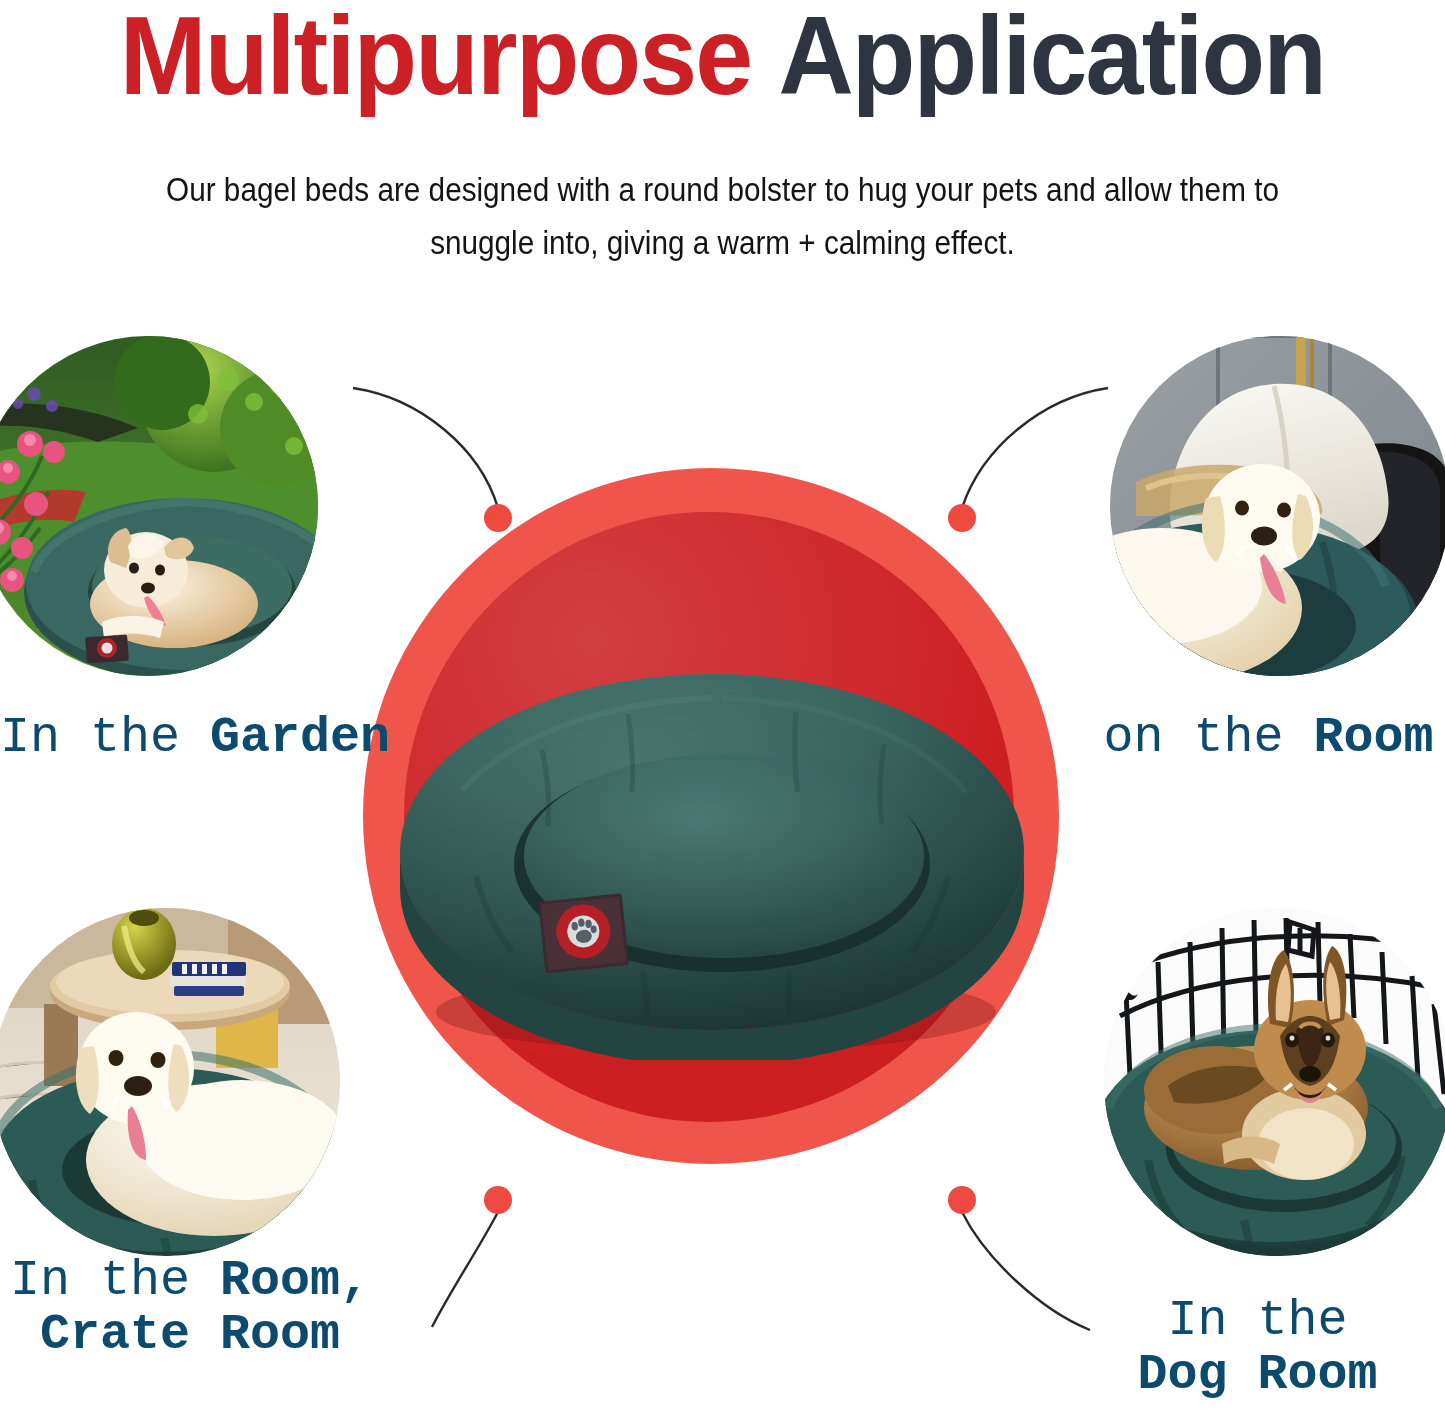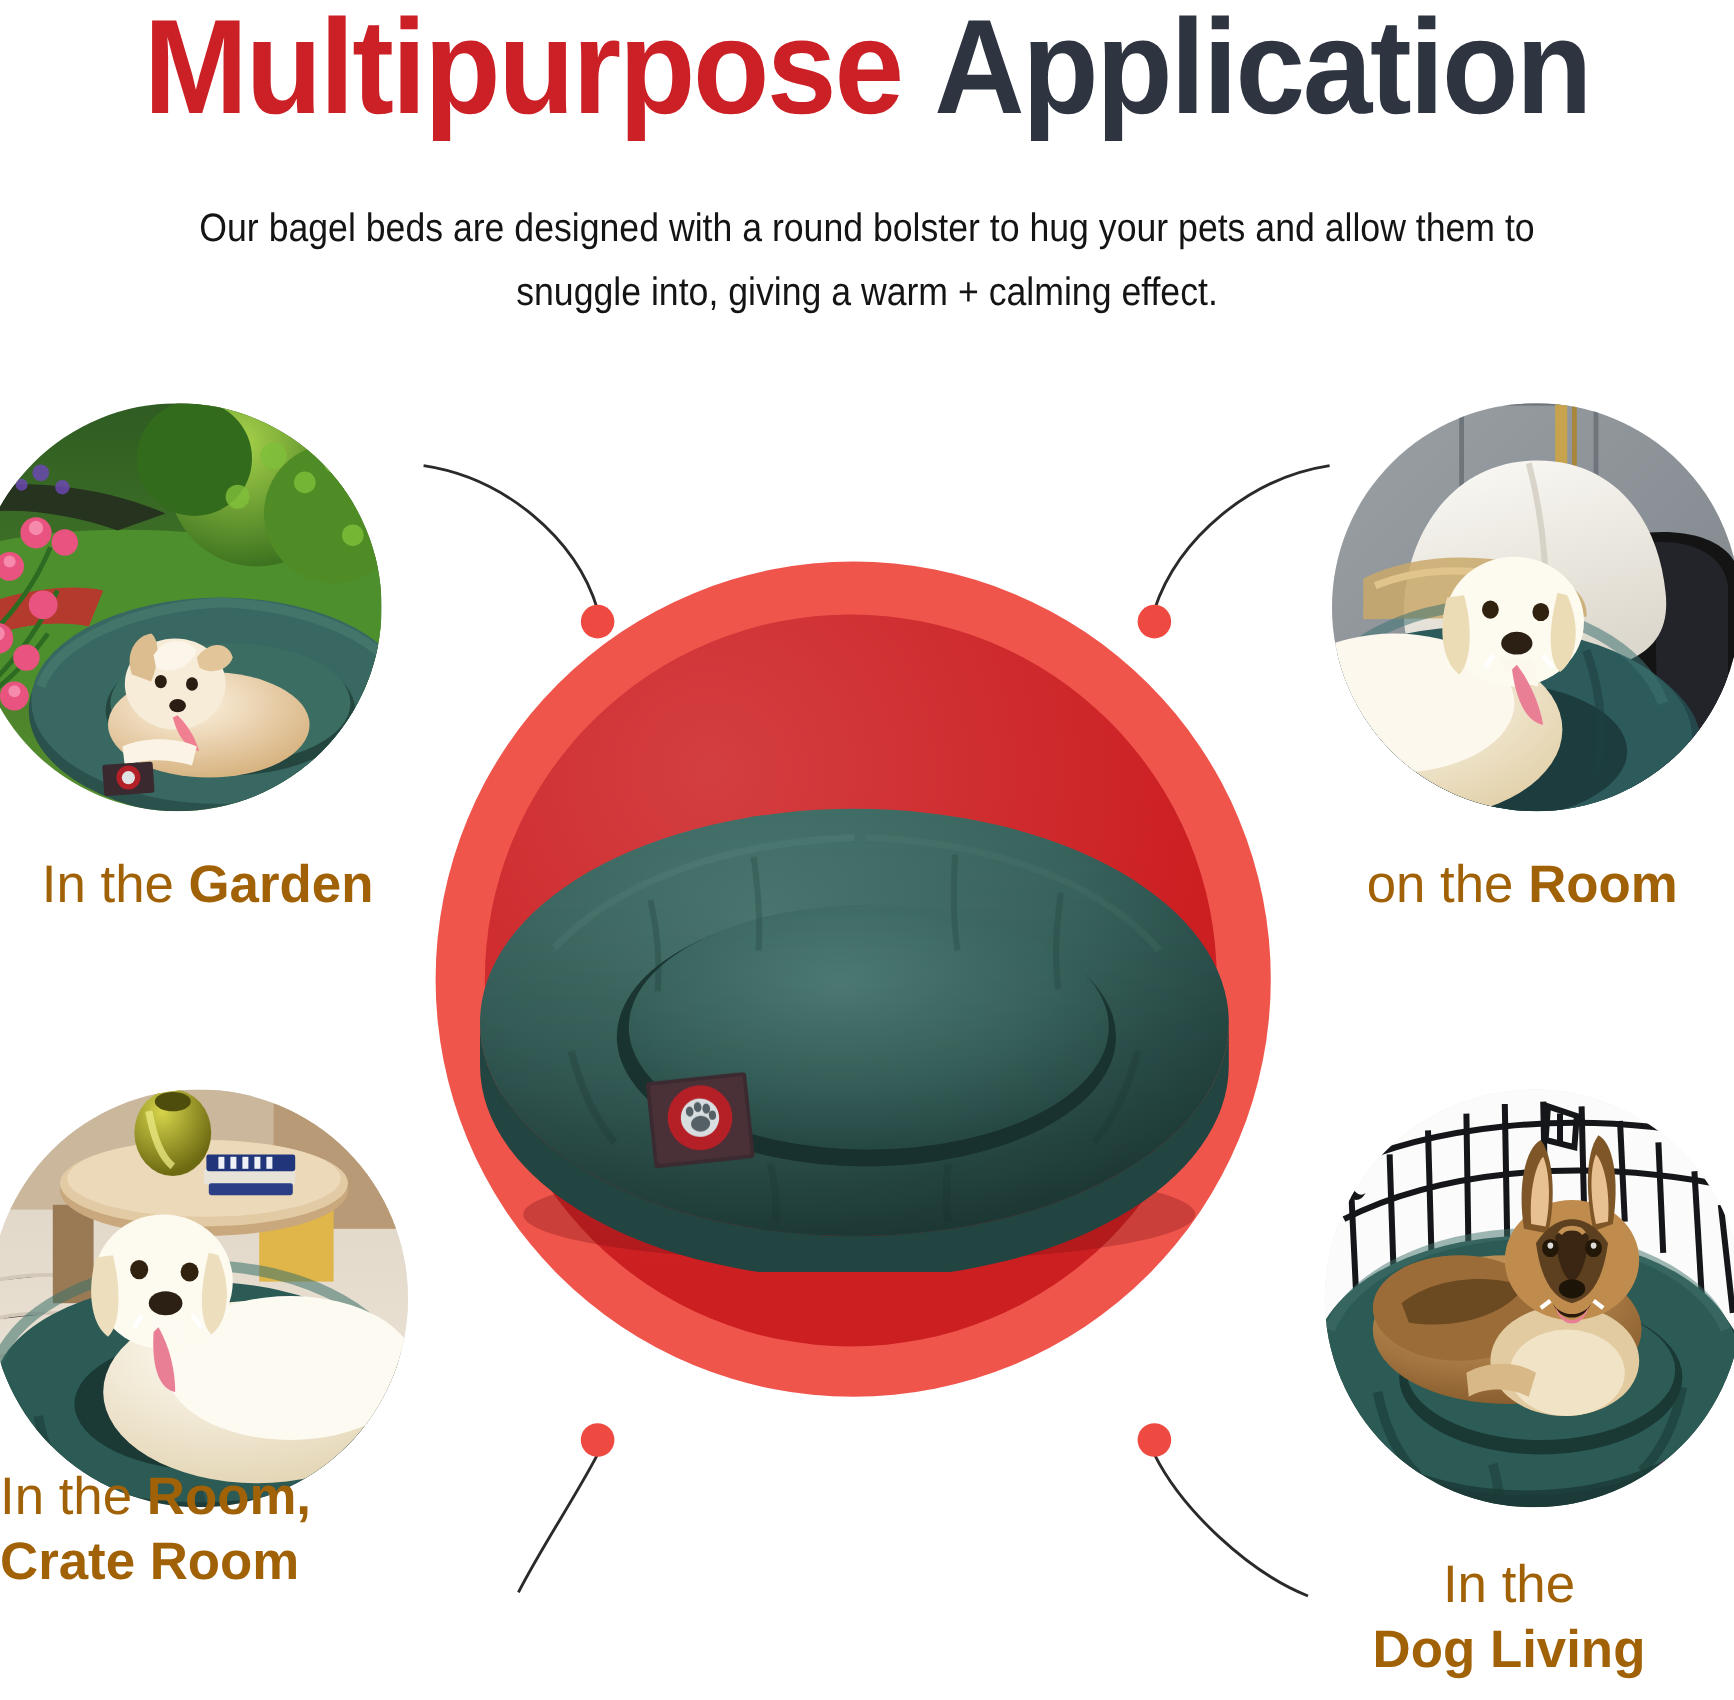--- a/index.html
+++ b/index.html
@@ -72,30 +72,31 @@
   .ph-svg { width: 100%; height: 100%; display: block; }
 
   #photo-garden { left: -22px; top: 336px; width: 340px; height: 340px; }
   #photo-sofa   { left: 1110px; top: 336px; width: 340px; height: 340px; }
   #photo-room   { left: -8px;  top: 908px; width: 348px; height: 348px; }
   #photo-crate  { left: 1104px; top: 908px; width: 348px; height: 348px; }
 
   
   .caption {
     position: absolute;
-    color: #a16207;
-    font-size: 44px;
+    color: #0c4a6e;
+    font-size: 50px;
     line-height: 54px;
     font-weight: 400;
     white-space: nowrap;
+    font-family: Liberation Mono, monospace;
   }
   .caption b { font-weight: bold; }
   #cap-garden { left: 0px;   top: 711px;  width: 346px; text-align: center; }
   #cap-sofa   { left: 1092px; top: 711px; width: 353px; text-align: center; }
-  #cap-room   { left: 0px;   top: 1221px; width: 380px; text-align: left; }
+  #cap-room   { left: 0px;   top: 1254px; width: 380px; text-align: center; }
   #cap-crate  { left: 1070px; top: 1294px; width: 375px; text-align: center; }
 
   
   #connectors { position: absolute; left: 0; top: 0; width: 1445px; height: 1417px; pointer-events: none; }
 </style>
 </head>
 <body>
 
 <div id="stage">
 
@@ -485,16 +486,16 @@
     <span>on the </span><b>Room</b>
   </div>
 
   <div class="caption" id="cap-room">
     <div><span>In the </span><b>Room,</b></div>
     <div><b>Crate Room</b></div>
   </div>
 
   <div class="caption" id="cap-crate">
     <div><span>In the</span></div>
-    <div><b>Dog Living</b></div>
+    <div><b>Dog Room</b></div>
   </div>
 
 </div>
 
 </body></html>

